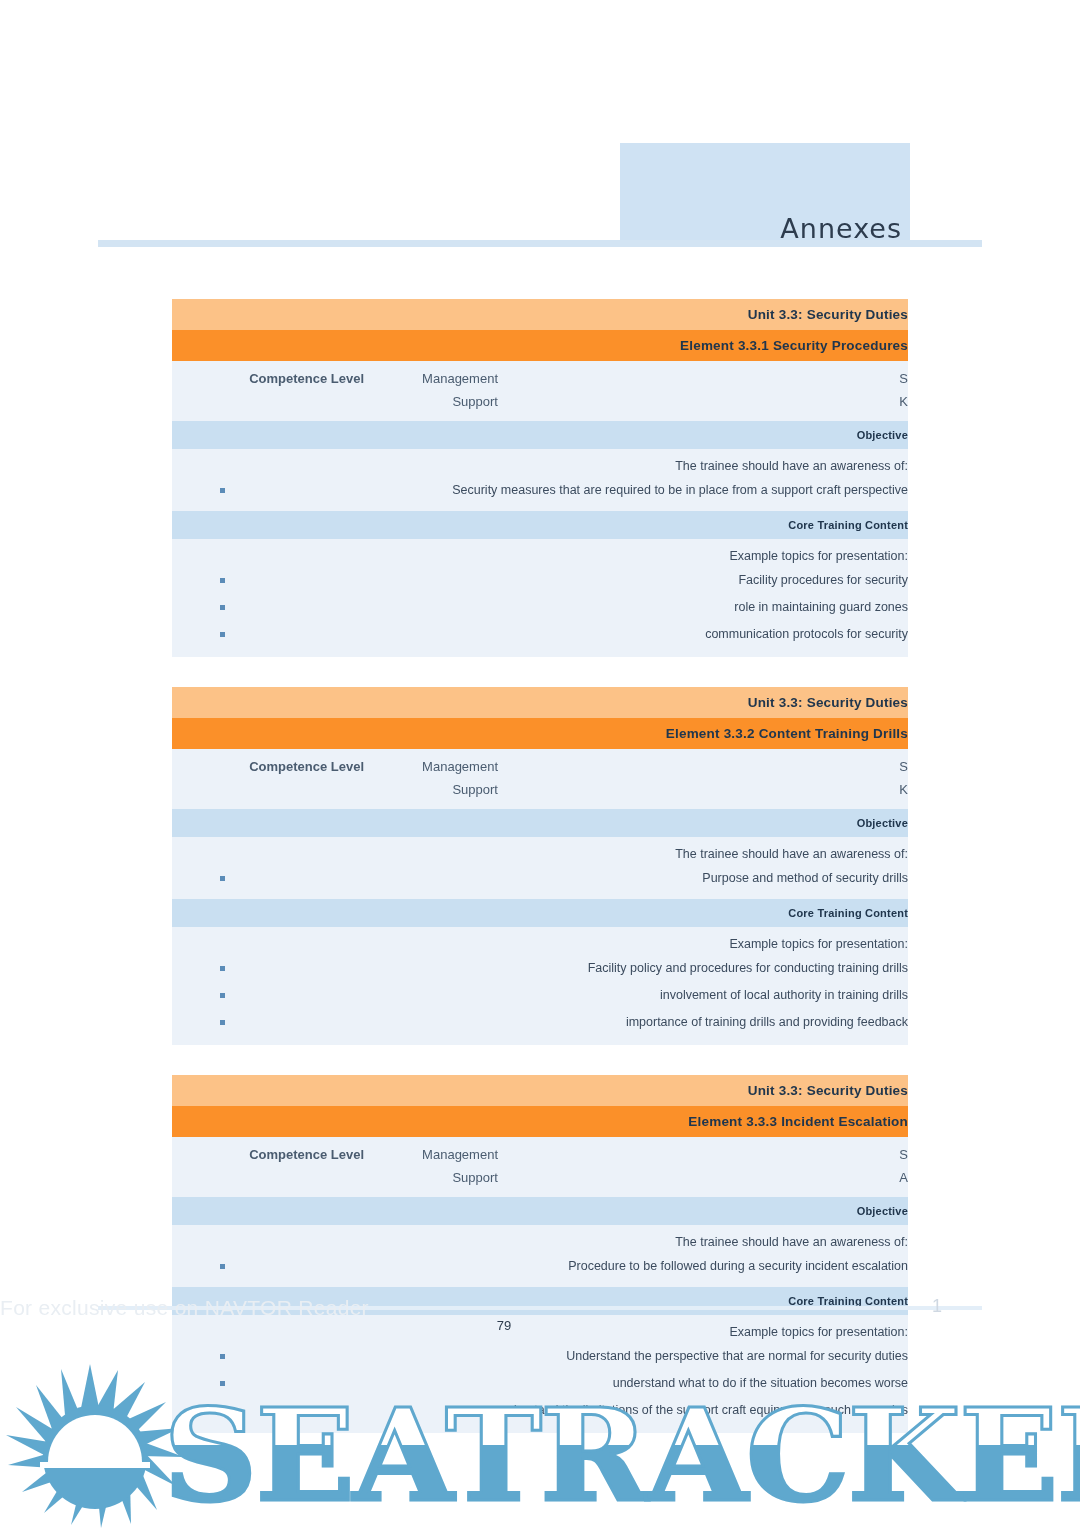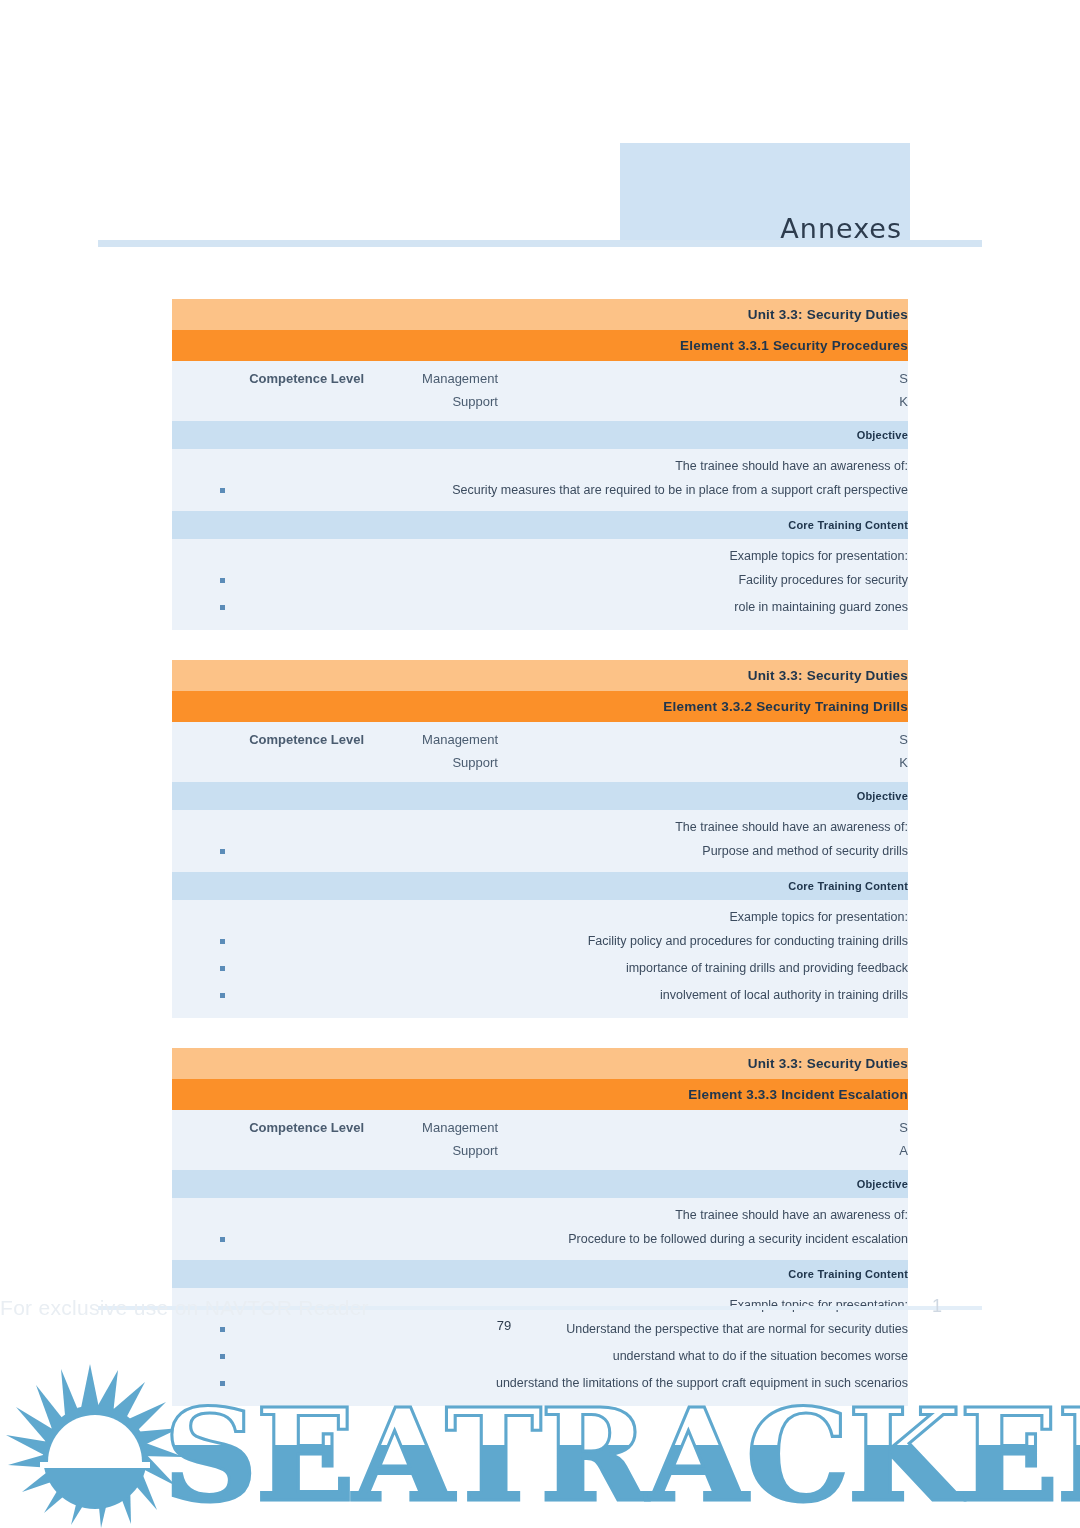--- a/index.html
+++ b/index.html
@@ -215,26 +215,27 @@
         <ul class="bullets">
           <li><span class="sq"></span><span>Security measures that are required to be in place from a support craft perspective</span></li>
         </ul>
       </div>
       <div class="bar-section">Core Training Content</div>
       <div class="row-body tight">
         <p class="lead-text">Example topics for presentation:</p>
         <ul class="bullets">
           <li><span class="sq"></span><span>Facility procedures for security</span></li>
           <li><span class="sq"></span><span>role in maintaining guard zones</span></li>
+          <li><span class="sq"></span><span>communication protocols for security</span></li>
         </ul>
       </div>
     </div>
     <div class="unit-block">
       <div class="bar-unit">Unit 3.3: Security Duties</div>
-      <div class="bar-element">Element 3.3.2 Security Training Drills</div>
+      <div class="bar-element">Element 3.3.2 Content Training Drills</div>
       <div class="row-body">
         <table class="comp-table">
           <tbody>
             <tr>
               <td class="comp-label">Competence Level</td>
               <td class="comp-role">Management</td>
               <td class="comp-val">S</td>
             </tr>
             <tr>
               <td class="comp-label"></td>
@@ -249,22 +250,22 @@
         <p class="lead-text">The trainee should have an awareness of:</p>
         <ul class="bullets">
           <li><span class="sq"></span><span>Purpose and method of security drills</span></li>
         </ul>
       </div>
       <div class="bar-section">Core Training Content</div>
       <div class="row-body tight">
         <p class="lead-text">Example topics for presentation:</p>
         <ul class="bullets">
           <li><span class="sq"></span><span>Facility policy and procedures for conducting training drills</span></li>
+          <li><span class="sq"></span><span>involvement of local authority in training drills</span></li>
           <li><span class="sq"></span><span>importance of training drills and providing feedback</span></li>
-          <li><span class="sq"></span><span>involvement of local authority in training drills</span></li>
         </ul>
       </div>
     </div>
     <div class="unit-block">
       <div class="bar-unit">Unit 3.3: Security Duties</div>
       <div class="bar-element">Element 3.3.3 Incident Escalation</div>
       <div class="row-body">
         <table class="comp-table">
           <tbody>
             <tr>

